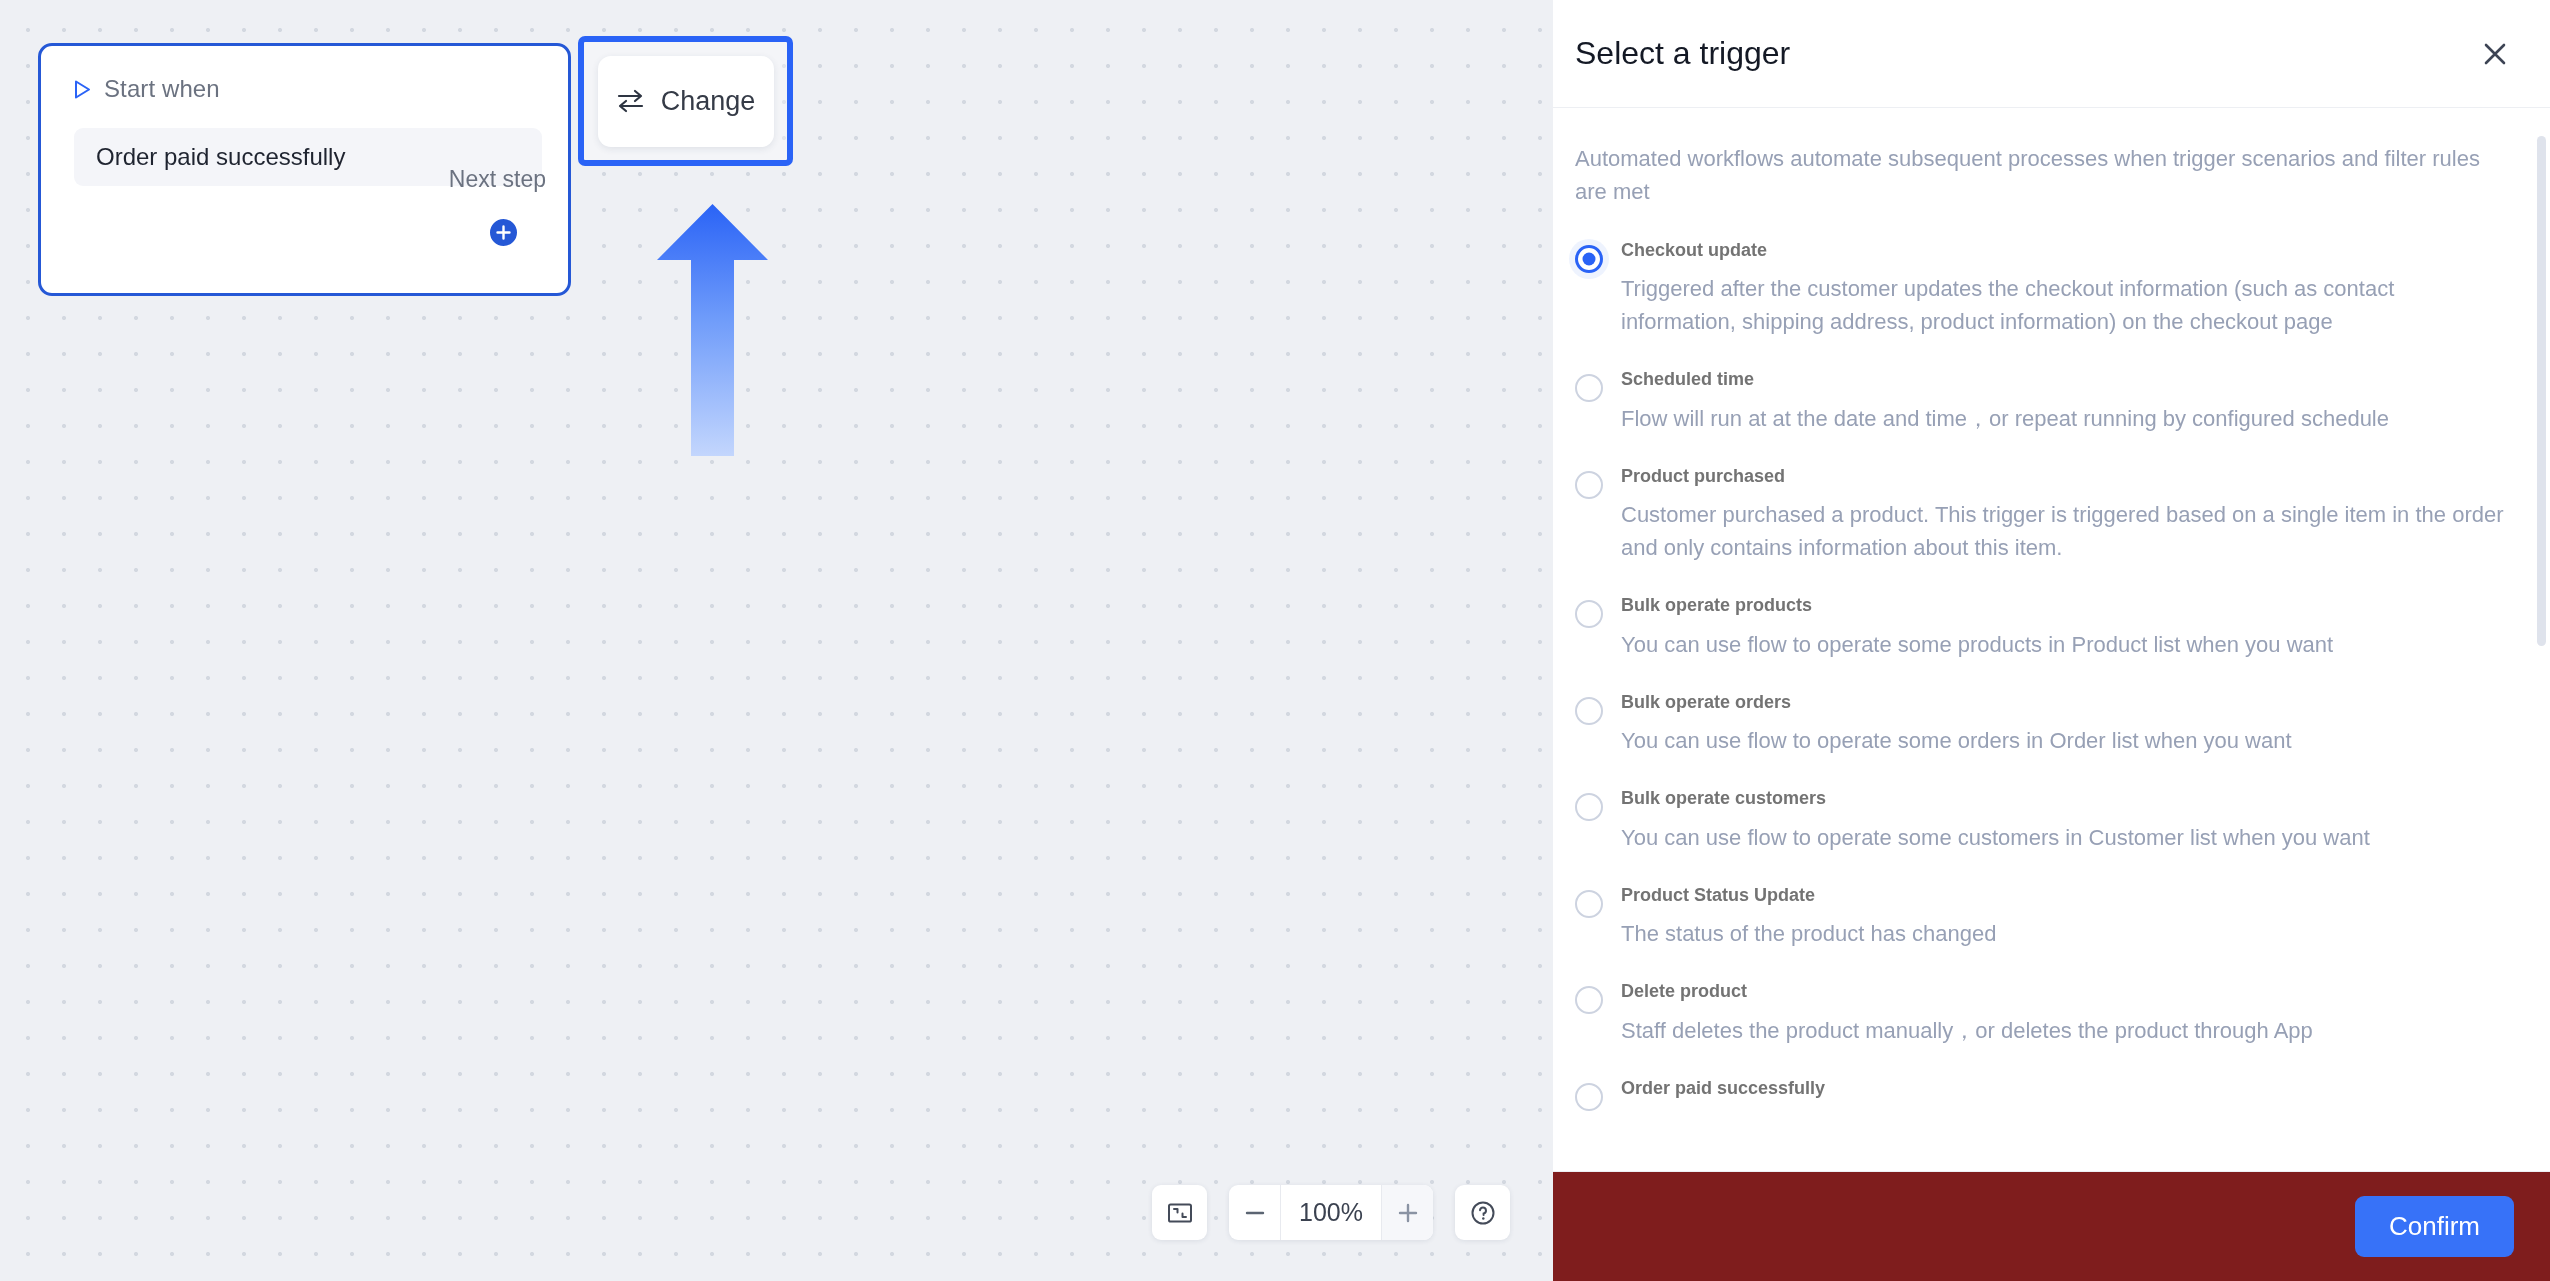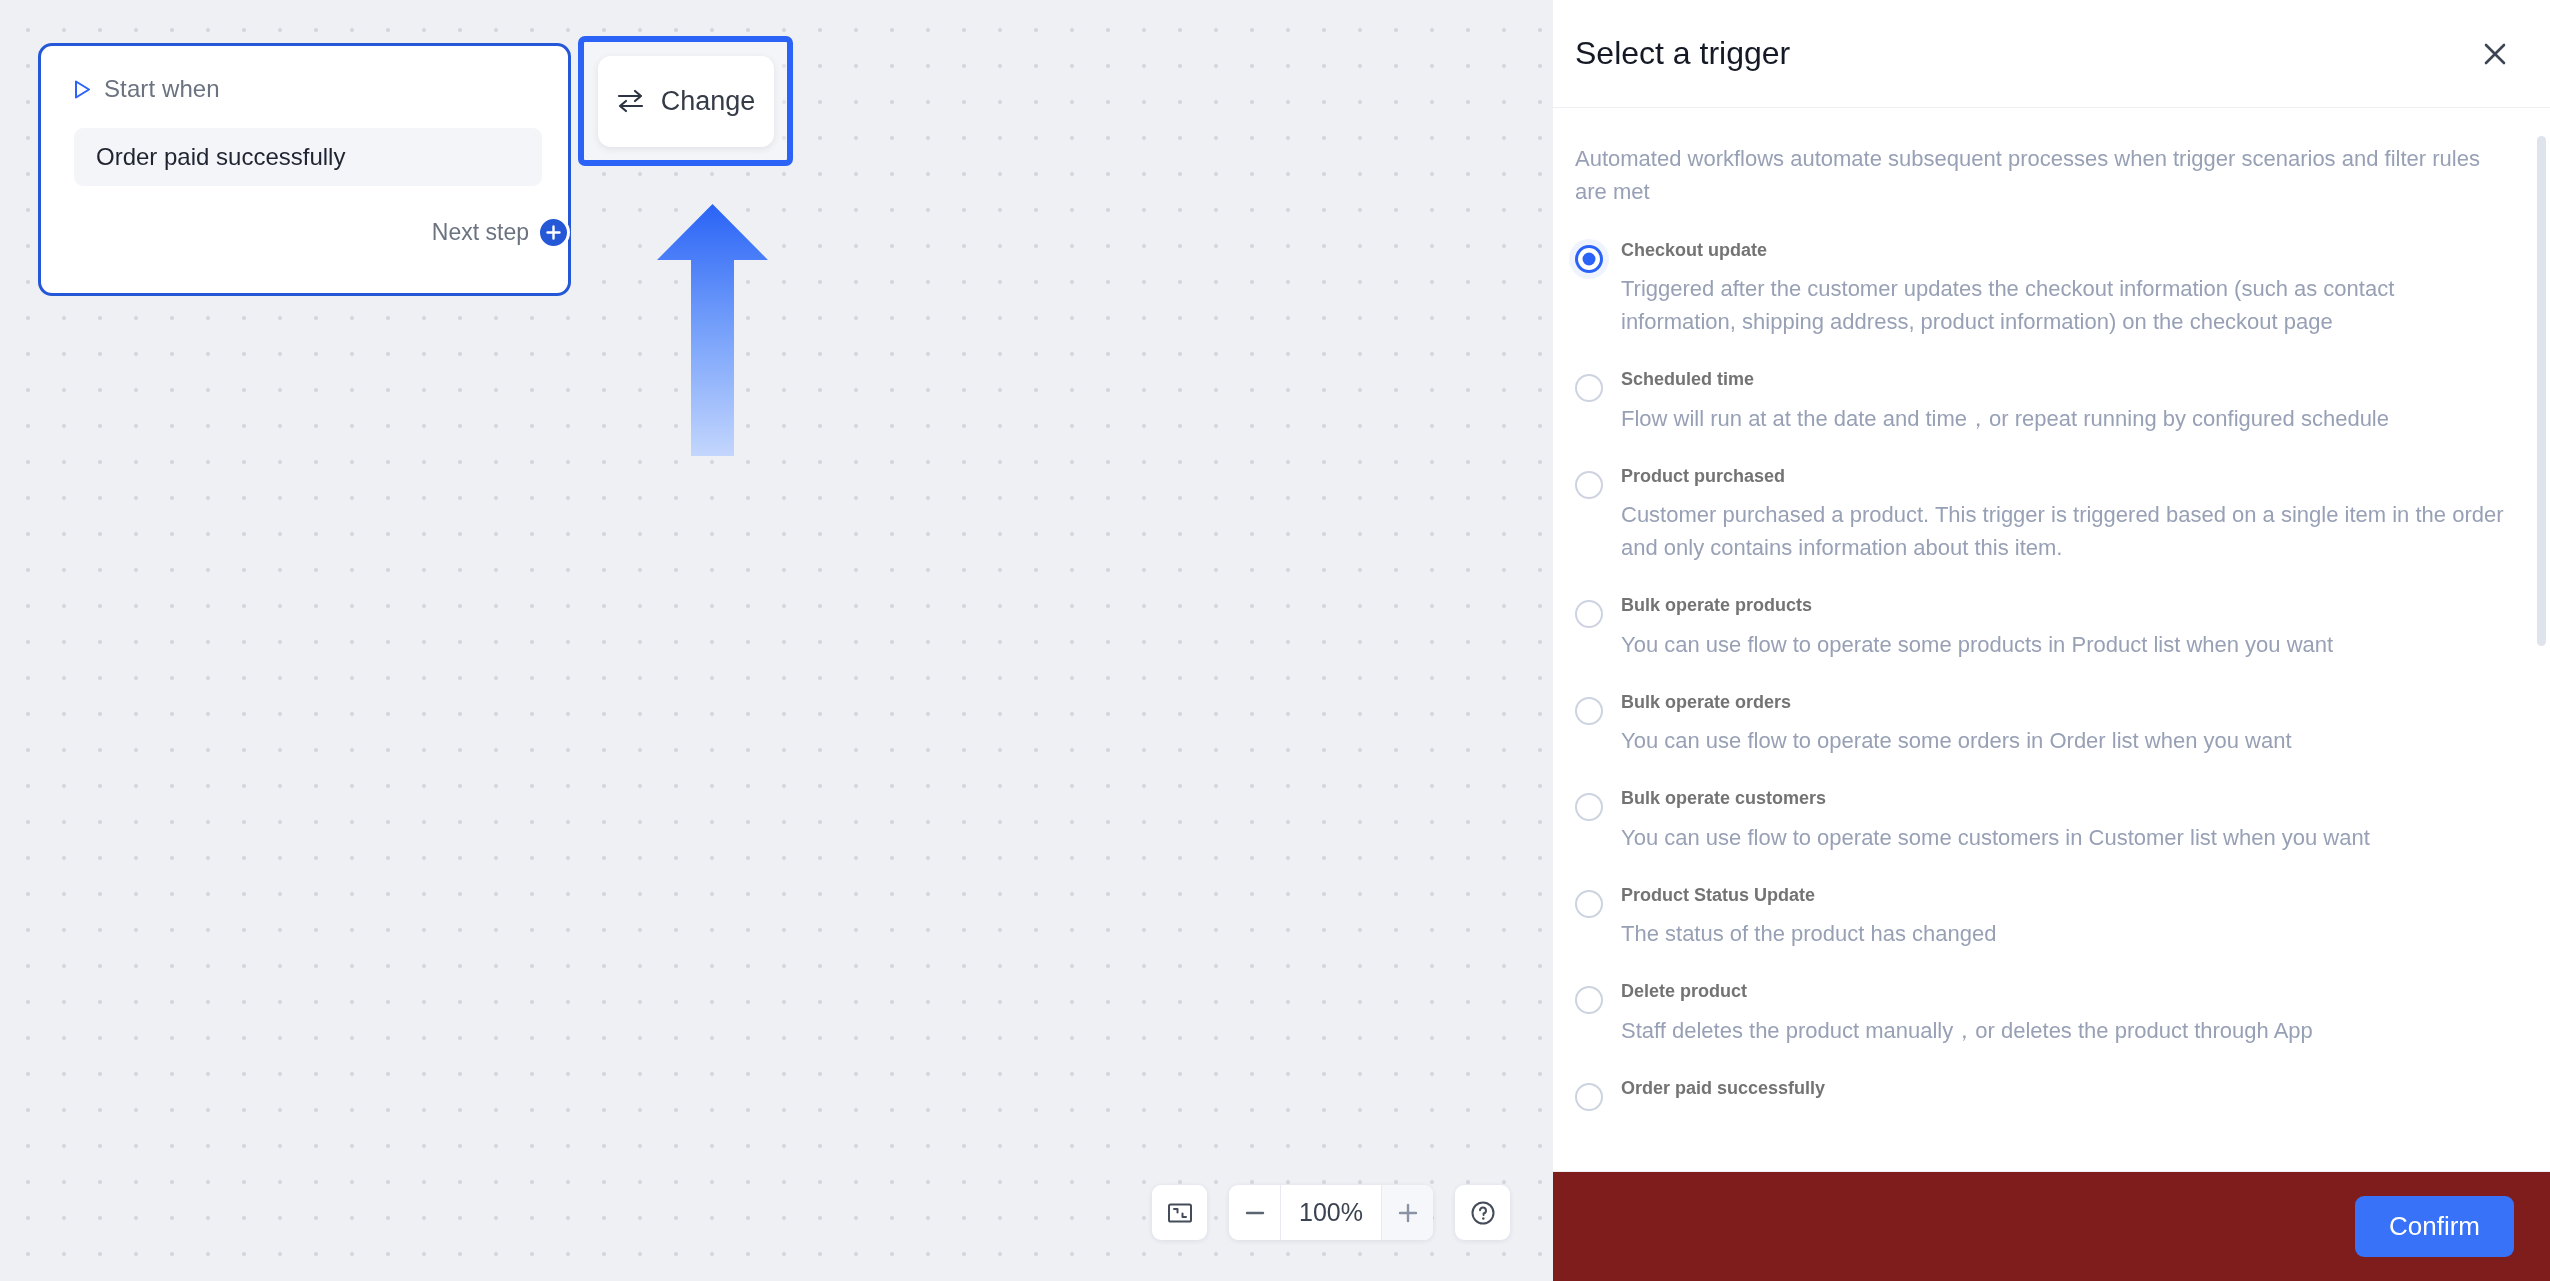--- a/index.html
+++ b/index.html
@@ -55,24 +55,25 @@
     display: flex;
     align-items: center;
     padding-left: 22px;
   }
   #trigger-chip-label {
     font-size: 24px;
     color: #1f2430;
   }
   #next-step-row {
     position: absolute;
-    right: 4px; bottom: 44px;
-    display: flex;
-    align-items: center;
-    gap: 2px;
+    right: 22px; bottom: 44px;
+    display: flex;
+    align-items: center;
+    gap: 23px;
+    flex-direction: column;
   }
   #next-step-label {
     font-size: 23px;
     color: #6b7280;
   }
   #add-step-button {
     width: 33px; height: 33px;
     border-radius: 50%;
     background: #2558d6;
     color: #fff;

